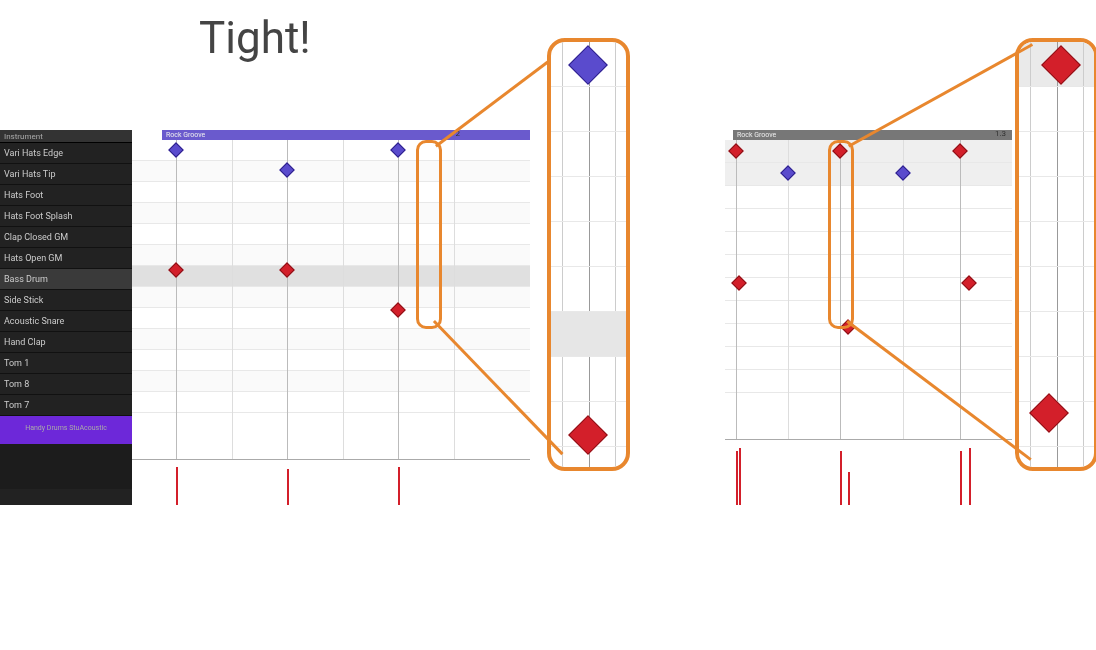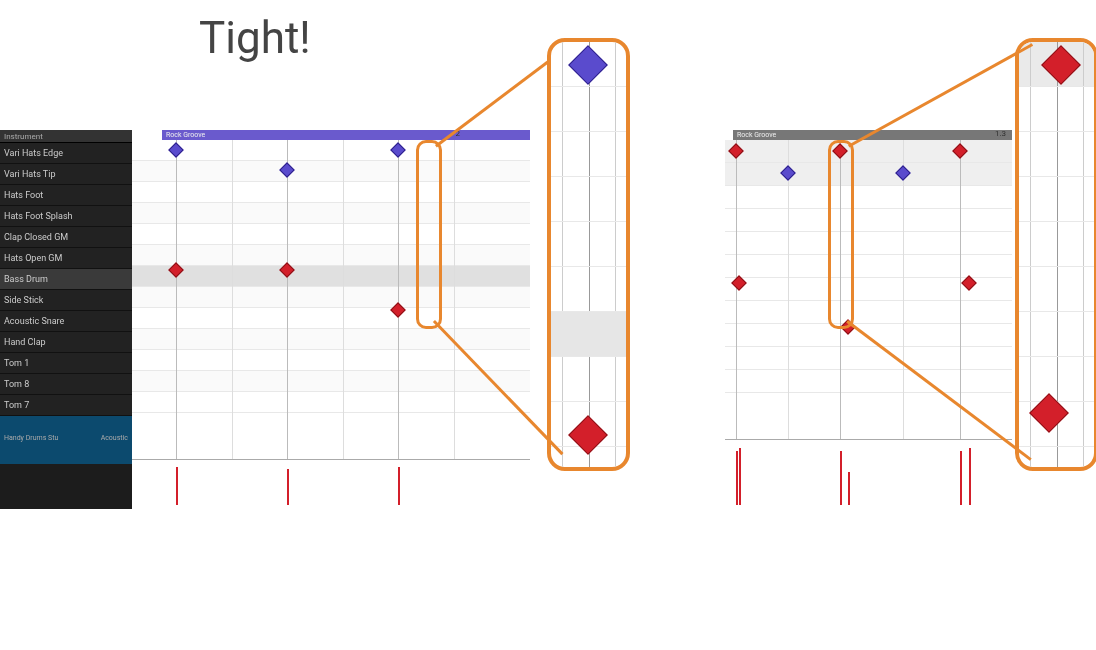--- a/index.html
+++ b/index.html
@@ -63,21 +63,21 @@
           <div class="row">Clap Closed GM</div>
           <div class="row">Hats Open GM</div>
           <div class="row sel">Bass Drum</div>
           <div class="row">Side Stick</div>
           <div class="row">Acoustic Snare</div>
           <div class="row">Hand Clap</div>
           <div class="row">Tom 1</div>
           <div class="row">Tom 8</div>
           <div class="row">Tom 7</div>
         </div>
-    <div style="height:12px;background:#0c4a6e;display:flex;justify-content:space-between;padding:18px 4px;font-size:7px;color:#aaa">
+    <div style="height:12px;background:#6d28d9;display:flex;justify-content:center;padding:8px 4px;font-size:7px;color:#aaa">
       <span>Handy Drums Stu</span>
       <span>Acoustic</span>
     </div>
     <div style="height:45px;background:#1c1c1c"></div>
   </div>
 
   <div class="grid">
     <div class="clip">
       <span>Rock Groove</span>
     </div>

